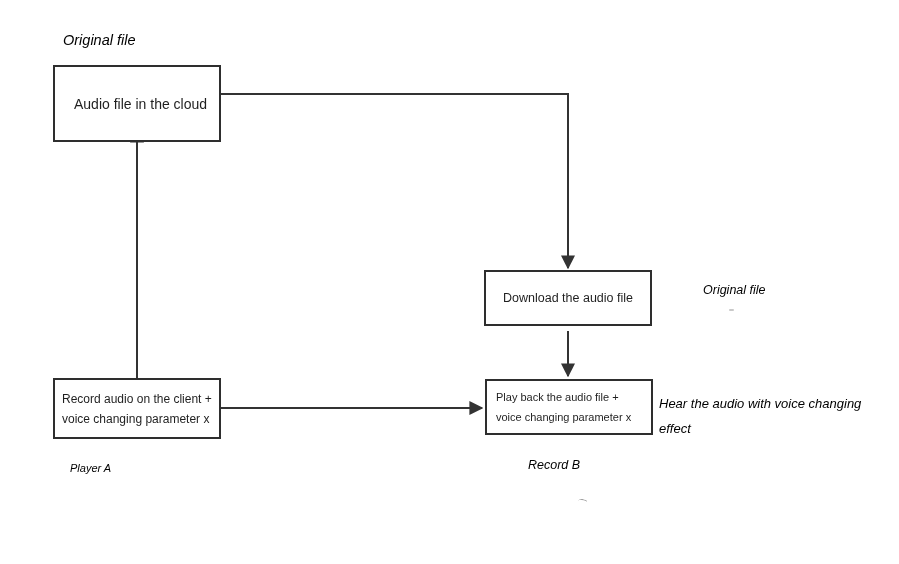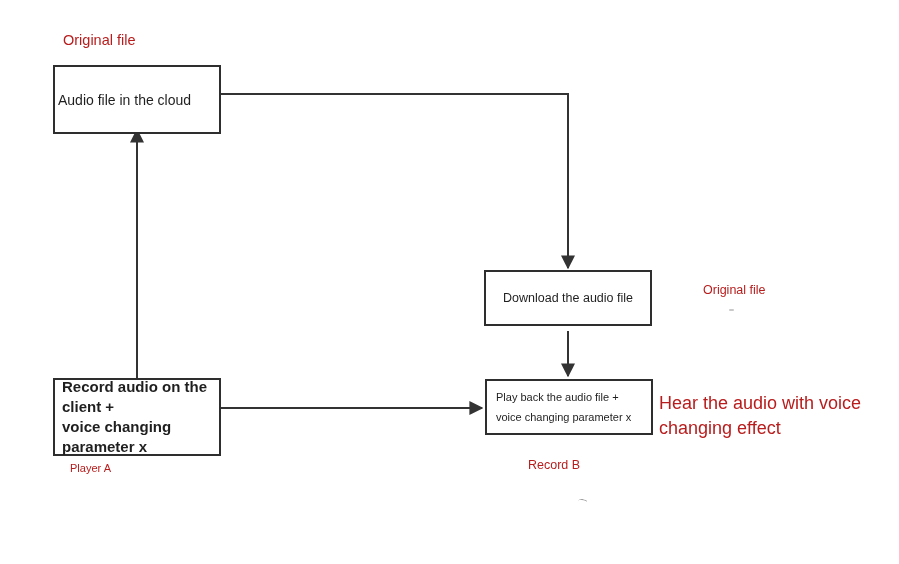--- a/index.html
+++ b/index.html
@@ -26,49 +26,49 @@
     box-sizing: border-box;
     border: 2px solid #2e2e2e;
     background: #ffffff;
     color: #1f1f1f;
     display: flex;
     flex-direction: column;
     justify-content: center;
   }
   .node-cloud {
     left: 53px; top: 65px;
-    width: 168px; height: 69px;
+    width: 168px; height: 77px;
     font-size: 14px;
-    padding-left: 3px;
+    padding-left: 19px;
   }
   .node-download {
     left: 484px; top: 270px;
     width: 168px; height: 56px;
     font-size: 12.5px;
     text-align: center;
   }
   .node-record {
     left: 53px; top: 378px;
-    width: 168px; height: 78px;
-    font-size: 15px;
+    width: 168px; height: 61px;
+    font-size: 12px;
     line-height: 20px;
     padding-left: 7px;
-    font-weight: bold;
   }
   .node-playback {
     left: 485px; top: 379px;
     width: 168px; height: 56px;
     font-size: 11px;
     line-height: 20px;
     padding-left: 9px;
   }
   .lbl {
     position: absolute;
-    color: #b91c1c;
+    color: #000000;
     white-space: nowrap;
+    font-style: italic;
   }
   .lbl-original-top {
     left: 63px; top: 32px;
     font-size: 14.5px;
   }
   .lbl-original-right {
     left: 703px; top: 283px;
     font-size: 12.5px;
   }
   .lbl-player-a {
@@ -79,21 +79,21 @@
     left: 528px; top: 458px;
     font-size: 12.5px;
   }
   .lbl-pass {
     left: 265px; top: 384px;
     font-size: 11px;
   }
   .lbl-hear {
     left: 659px; top: 391px;
     width: 232px;
-    font-size: 18px;
+    font-size: 13px;
     line-height: 25px;
     white-space: normal;
   }
   .artifact-1 {
     position: absolute;
     left: 578px; top: 499px;
     width: 9px; height: 4px;
     border-top: 1.5px solid #9a9a9a;
     border-radius: 60% 40% 0 0;
     transform: rotate(14deg);

